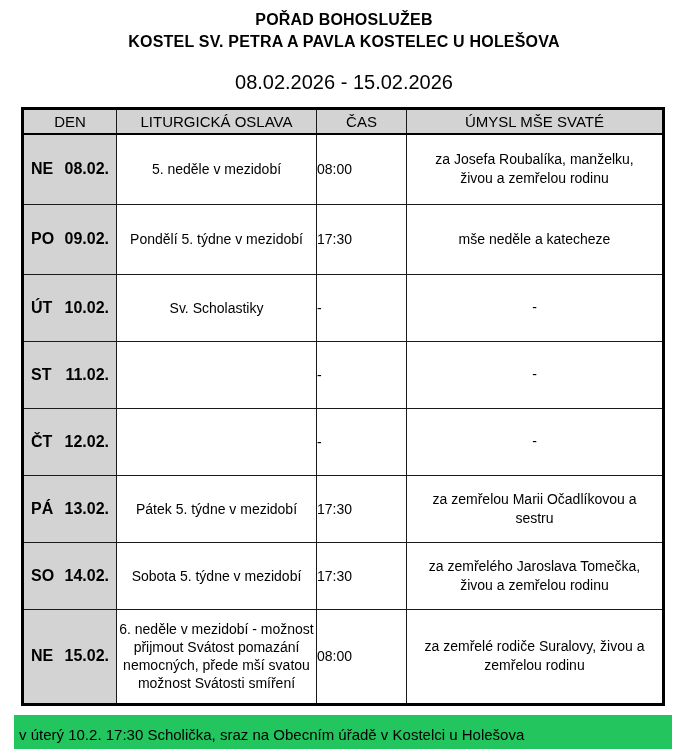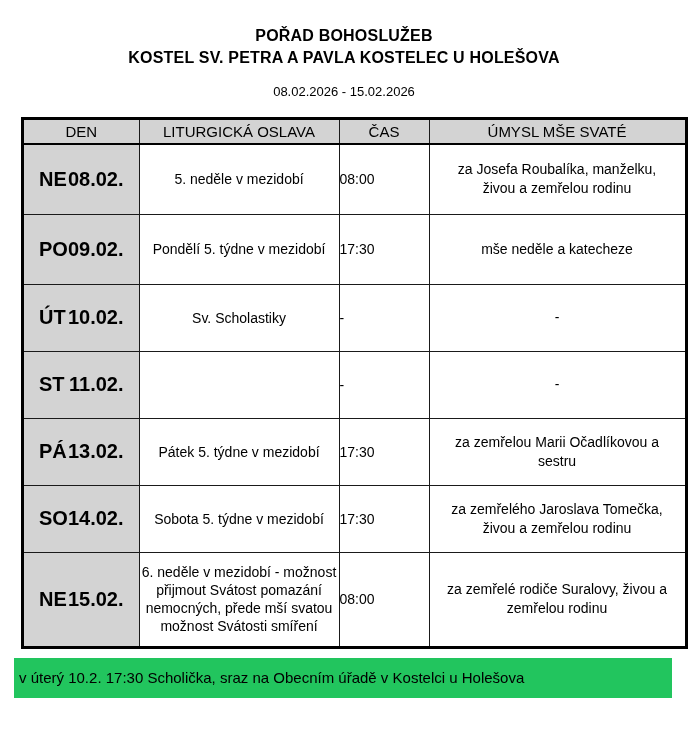--- a/index.html
+++ b/index.html
@@ -7,32 +7,32 @@
     padding: 0;
     background: #ffffff;
     width: 688px;
     height: 749px;
     font-family: "Liberation Sans", sans-serif;
     color: #000000;
     overflow: hidden;
   }
   .titles {
     text-align: center;
-    padding-top: 25px;
+    padding-top: 9px;
   }
   .title-main, .title-sub {
     font-size: 16px;
     font-weight: bold;
     line-height: 22px;
     letter-spacing: 0.2px;
   }
   .date-range {
-    font-size: 13px;
+    font-size: 20px;
     line-height: 20px;
-    margin-top: 13px;
+    margin-top: 19px;
   }
   table.schedule {
     border-collapse: collapse;
     table-layout: fixed;
     margin: 15px 0 0 21px;
     border: 3px solid #000000;
   }
   table.schedule th, table.schedule td {
     border: 1px solid #1a1a1a;
     vertical-align: middle;
@@ -42,22 +42,22 @@
     background: #d3d3d3;
     font-size: 15px;
     font-weight: normal;
     height: 23px;
     border-bottom: 2px solid #000000;
     padding: 0;
   }
   td.day-cell {
     background: #d3d3d3;
     font-weight: bold;
-    font-size: 20px;
-    padding: 0 15px;
+    font-size: 16px;
+    padding: 0 7px;
   }
   .day-wrap {
     display: flex;
     justify-content: space-between;
     align-items: center;
   }
   td.celebration-cell {
     text-align: center;
     font-size: 14px;
     padding: 0 0;
@@ -154,20 +154,31 @@
           <span>11.02.</span>
         </div>
       </td>
       <td class="celebration-cell"></td>
       <td class="time-cell">-</td>
       <td class="intention-cell">-</td>
     </tr>
     <tr class="row-h2">
       <td class="day-cell">
         <div class="day-wrap">
+          <span>ČT</span>
+          <span>12.02.</span>
+        </div>
+      </td>
+      <td class="celebration-cell"></td>
+      <td class="time-cell">-</td>
+      <td class="intention-cell">-</td>
+    </tr>
+    <tr class="row-h2">
+      <td class="day-cell">
+        <div class="day-wrap">
           <span>PÁ</span>
           <span>13.02.</span>
         </div>
       </td>
       <td class="celebration-cell">Pátek 5. týdne v mezidobí</td>
       <td class="time-cell">17:30</td>
       <td class="intention-cell">za zemřelou Marii Očadlíkovou a sestru</td>
     </tr>
     <tr class="row-h2">
       <td class="day-cell">

